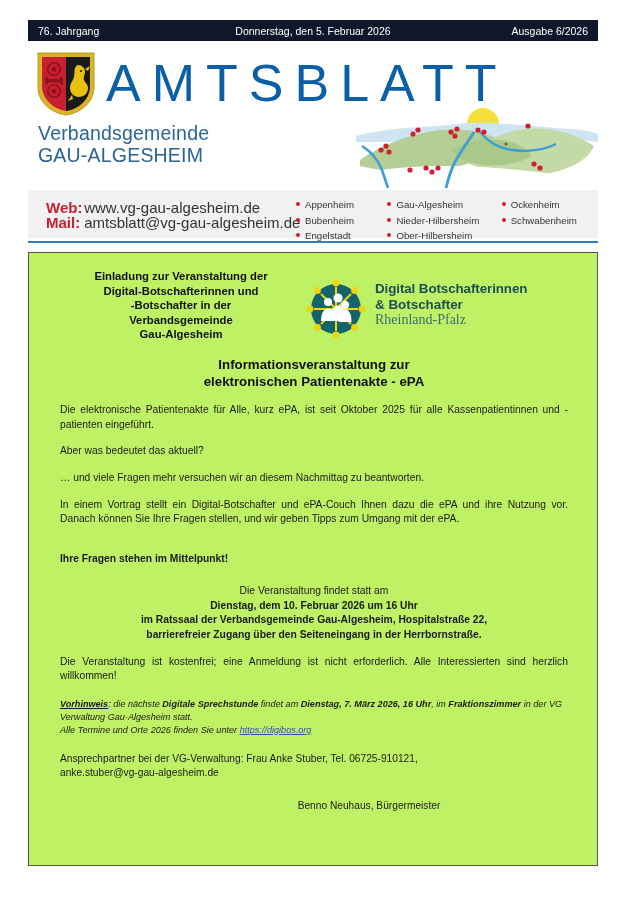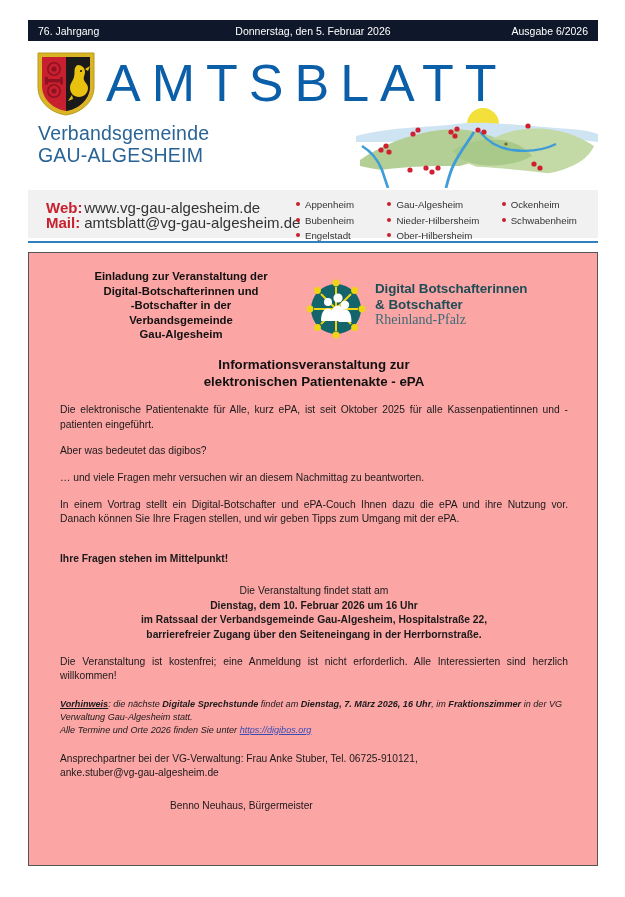--- a/index.html
+++ b/index.html
@@ -70,21 +70,21 @@
     margin-right: 5px; flex: none; transform: translateY(-2px);
   }
   .blue-rule {
     position: absolute; left: 28px; top: 241px; width: 570px; height: 2px;
     background: #2f7fc1;
   }
 
   
   .content-box {
     position: absolute; left: 28px; top: 252px; width: 570px; height: 614px;
-    border: 1px solid #555; background: #fca5a5;
+    border: 1px solid #555; background: #bef264;
   }
   .inner { position: absolute; left: 31px; top: 13px; width: 508px; }
 
   
   .hdr-row { display: flex; align-items: flex-start; }
   .invite {
     width: 242px; text-align: center; font-weight: bold;
     font-size: 11.3px; line-height: 14.6px; padding-top: 3px;
     color: #111;
   }
@@ -129,21 +129,21 @@
 
   .note {
     margin-top: 15px; font-size: 9.1px; line-height: 12.6px;
     font-style: italic; color: #1a1a1a;
   }
   .note .u { font-weight: bold; text-decoration: underline; }
   .note .b { font-weight: bold; }
   .note a { color: #3a4db5; text-decoration: underline; }
 
   .contact-final { margin-top: 16px; font-size: 10.2px; line-height: 14px; }
-  .signature { margin-top: 20px; font-size: 10.2px; padding-left: 110px; }
+  .signature { margin-top: 20px; text-align: center; font-size: 10.2px; padding-left: 110px; }
 </style>
 </head>
 <body>
 
 <div class="page">
 
   <div class="topbar">
     <span class="tb-left">76. Jahrgang</span>
     <span class="tb-center">Donnerstag, den 5. Februar 2026</span>
     <span class="tb-right">Ausgabe 6/2026</span>
@@ -328,21 +328,21 @@
         </div>
       </div>
 
       <div class="headline">
         <div>Informationsveranstaltung zur</div>
         <div>elektronischen Patientenakte - ePA</div>
       </div>
 
       <p class="para">Die elektronische Patientenakte für Alle, kurz ePA, ist seit Oktober 2025 für alle Kassenpatientinnen und -patienten eingeführt.</p>
 
-      <p class="para nojust">Aber was bedeutet das digibos?</p>
+      <p class="para nojust">Aber was bedeutet das aktuell?</p>
 
 
       <p class="para nojust">… und viele Fragen mehr versuchen wir an diesem Nachmittag zu beantworten.</p>
 
       <p class="para">In einem Vortrag stellt ein Digital-Botschafter und ePA-Couch Ihnen dazu die ePA und ihre Nutzung vor. Danach können Sie Ihre Fragen stellen, und wir geben Tipps zum Umgang mit der ePA.</p>
 
       <div class="bold-line">Ihre Fragen stehen im Mittelpunkt!</div>
 
       <div class="event-block">
         <div class="e1">Die Veranstaltung findet statt am</div>

